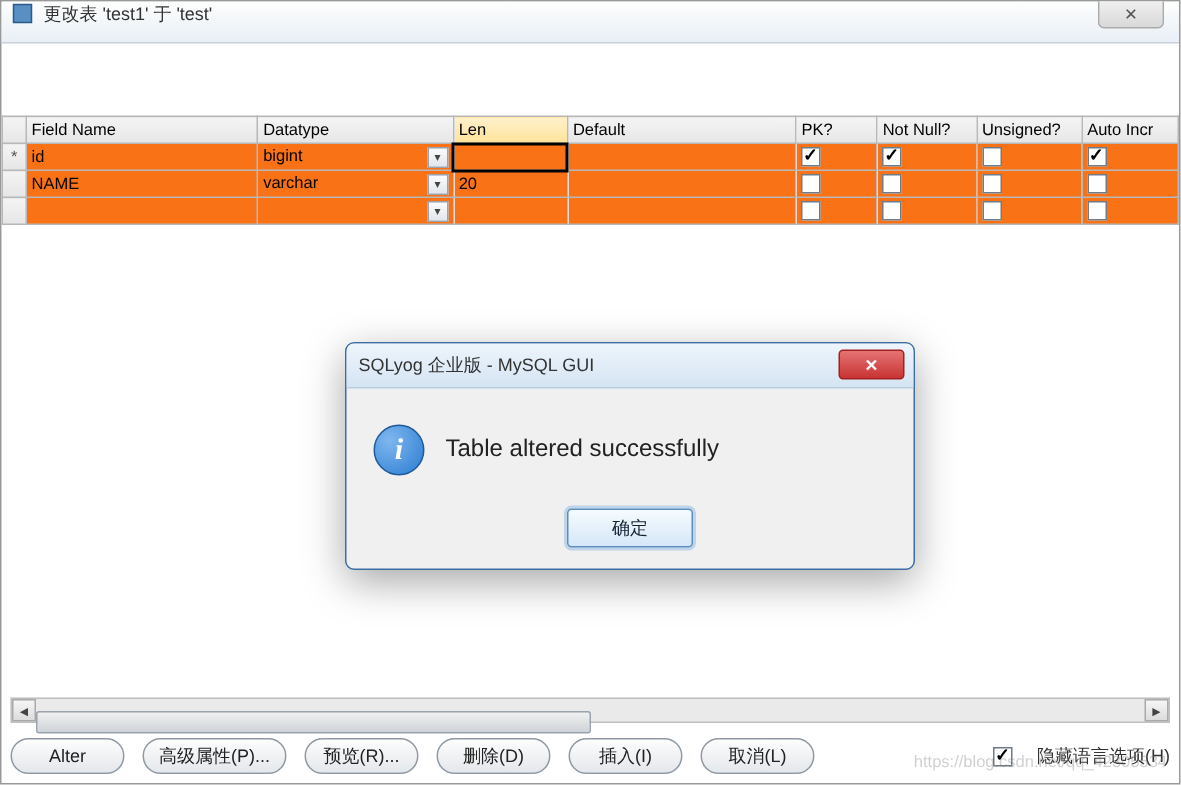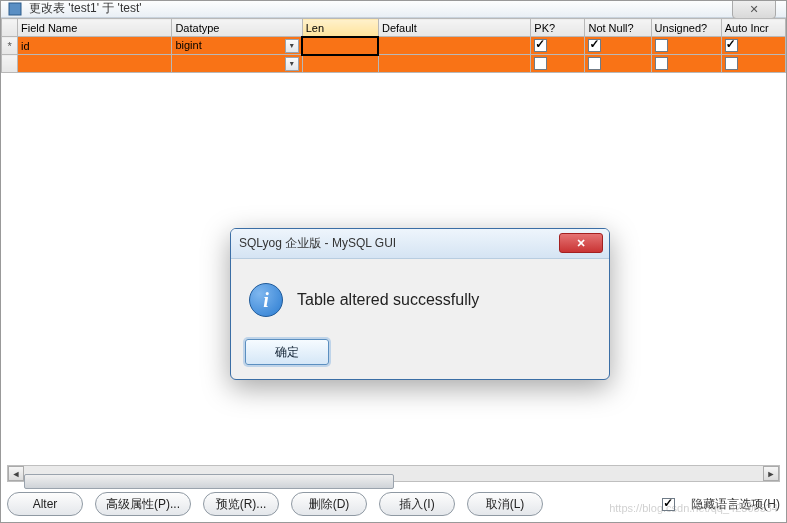--- a/index.html
+++ b/index.html
@@ -7,25 +7,25 @@
       font-family: "Microsoft YaHei", Tahoma, Arial, sans-serif;
       font-size: 11px;
       background: #fff;
       width: 787px;
       height: 523px;
       position: relative;
       overflow: hidden;
       border: 1px solid #999;
     }
     .title-bar {
-      height: 17px;
+      height: 28px;
       background: linear-gradient(#fdfefe, #e9eff5);
       border-bottom: 1px solid #c8d2dc;
       display: flex;
-      align-items: flex-end;
+      align-items: flex-start;
       padding: 0 6px;
       font-size: 12px;
       color: #333;
       position: relative;
     }
     .title-bar .app-icon {
       width: 16px; height: 16px;
       margin-right: 6px;
       display: inline-flex; align-items: center; justify-content: center;
     }
@@ -38,20 +38,21 @@
       background: linear-gradient(#f0f0f0, #d9d9d9);
       border: 1px solid #aaa;
       border-radius: 0 0 4px 4px;
       display: flex; align-items: center; justify-content: center;
       font-size: 11px;
       color: #555;
     }
     .grid-wrap {
       position: relative;
       height: 430px;
+      margin-top: 48px;
     }
     table.fields {
       border-collapse: collapse;
       width: 100%;
       table-layout: fixed;
     }
     table.fields th, table.fields td {
       border: 1px solid #b8b8b8;
       height: 18px;
       padding: 0 3px;
@@ -175,21 +176,21 @@
     .info-icon{
       width:34px;height:34px;border-radius:50%;
       background:radial-gradient(circle at 30% 30%, #7fb7ef, #2b7cd1);
       border:1px solid #1f5a99;
       display:flex;align-items:center;justify-content:center;
       color:#fff;font-style:italic;font-family:Georgia,serif;
       font-size:20px;font-weight:bold;
     }
     .dlg-footer{
       padding:10px 14px 14px;
-      display:flex;justify-content:flex-start;
+      display:flex;justify-content:center;
     }
     .dlg-btn{
       min-width:84px;height:26px;
       background:linear-gradient(#f6fbff,#d5e7f7);
       border:1px solid #5b8fc0;border-radius:3px;
       font-size:12px;color:#123;
       display:flex;align-items:center;justify-content:center;
       box-shadow:0 0 0 2px rgba(100,160,220,0.35);
     }
     .watermark{
@@ -244,20 +245,31 @@
           <td>bigint<span class="dd">▾</span></td>
           <td class="len-selected"></td>
           <td></td>
           <td class="center"><span class="chk checked"></span></td>
           <td class="center"><span class="chk checked"></span></td>
           <td class="center"><span class="chk"></span></td>
           <td class="center"><span class="chk checked"></span></td>
         </tr>
         <tr>
           <td class="rowhead"></td>
+          <td>NAME</td>
+          <td>varchar<span class="dd">▾</span></td>
+          <td>20</td>
+          <td></td>
+          <td class="center"><span class="chk"></span></td>
+          <td class="center"><span class="chk"></span></td>
+          <td class="center"><span class="chk"></span></td>
+          <td class="center"><span class="chk"></span></td>
+        </tr>
+        <tr>
+          <td class="rowhead"></td>
           <td></td>
           <td>
             <span class="dd">▾</span>
           </td>
           <td></td>
           <td></td>
           <td class="center"><span class="chk"></span></td>
           <td class="center"><span class="chk"></span></td>
           <td class="center"><span class="chk"></span></td>
           <td class="center"><span class="chk"></span></td>

